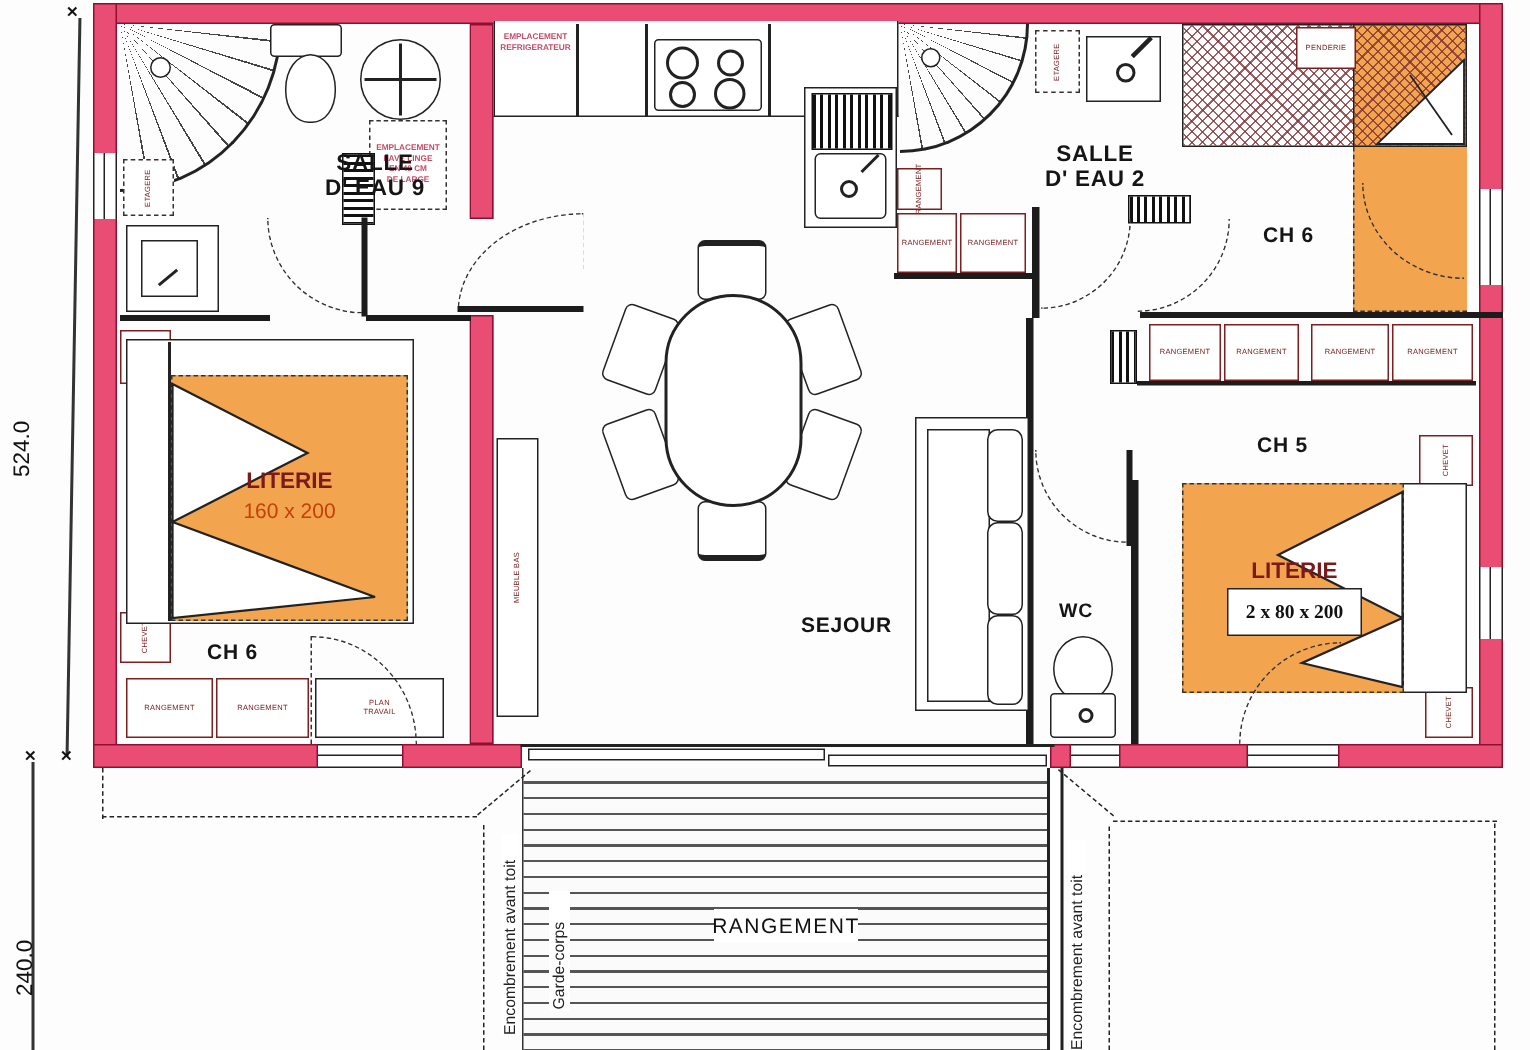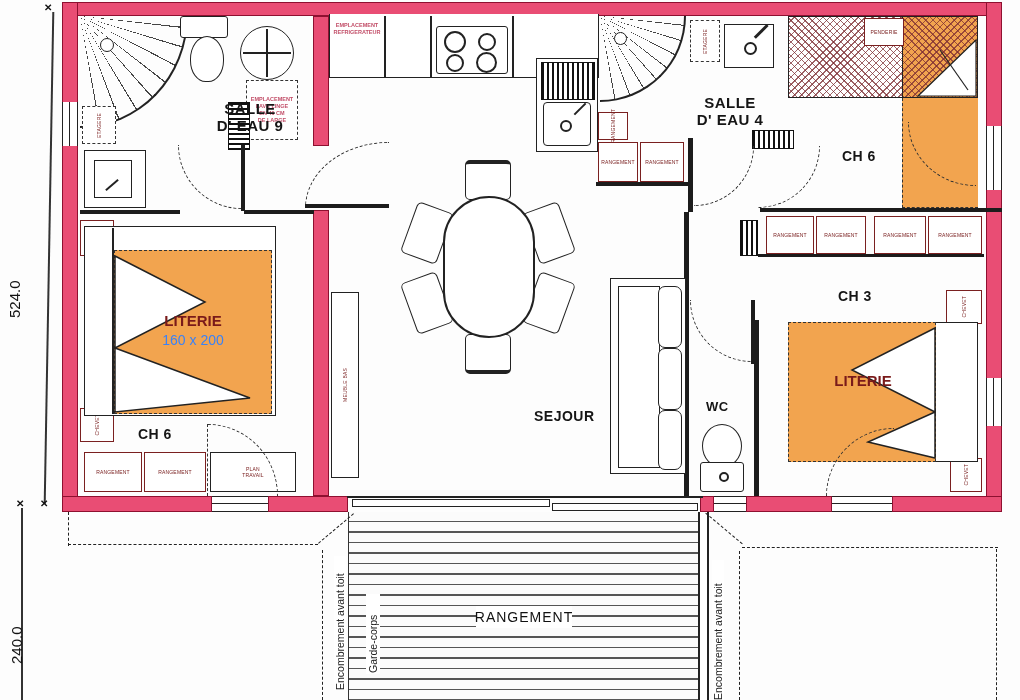--- a/index.html
+++ b/index.html
@@ -139,21 +139,21 @@
     <span class="tiny vtext">CHEVET</span>
   </div>
   <div class="box" style="left:84px;top:226px;width:192px;height:190px"></div>
   <div class="line" style="left:112px;top:228px;width:1.5px;height:186px"></div>
   <div class="bed-orange" style="left:114px;top:250px;width:158px;height:164px;border:1.5px dashed #333"></div>
   <svg width="1020" height="700">
     <polygon points="115,256 205,302 115,348" fill="#fff" stroke="#222" stroke-width="1.5"></polygon>
     <polygon points="115,348 250,398 115,412" fill="#fff" stroke="#222" stroke-width="1.5"></polygon>
   </svg>
   <div class="abs" style="left:123px;top:312px;width:140px;text-align:center;color:#7a1a1a;font-weight:bold;font-size:15px">LITERIE</div>
-  <div class="abs" style="left:123px;top:332px;width:140px;text-align:center;color:#3b82f6;font-size:14px">160 x 200</div>
+  <div class="abs" style="left:123px;top:332px;width:140px;text-align:center;color:#c2410c;font-size:14px">160 x 200</div>
   <div class="roomlabel" style="left:138px;top:426px;font-size:14px">CH 6</div>
   <div class="rbox" style="left:84px;top:452px;width:58px;height:40px">
     <span class="tiny">RANGEMENT</span>
   </div>
   <div class="rbox" style="left:144px;top:452px;width:62px;height:40px">
     <span class="tiny">RANGEMENT</span>
   </div>
   <div class="box" style="left:210px;top:452px;width:86px;height:40px;display:flex;align-items:center;justify-content:center">
     <span class="tiny"><span>PLAN</span><br><span>TRAVAIL</span></span>
   </div>
@@ -207,21 +207,21 @@
 
   <div class="shower" style="left:600px;top:16px;width:86px;height:86px"></div>
   <div class="hub" style="left:614px;top:32px;width:11px;height:11px"></div>
   <div class="dash" style="left:690px;top:20px;width:30px;height:42px">
     <span class="tiny vtext">ETAGERE</span>
   </div>
   <div class="box" style="left:724px;top:24px;width:50px;height:44px"></div>
   <div class="burner" style="left:744px;top:42px;width:9px;height:9px"></div>
   <div class="line" style="left:752px;top:30px;width:18px;height:2.5px;transform:rotate(-45deg)"></div>
   <div class="roomlabel" style="left:688px;top:94px;width:84px;font-size:15px">
-    <span>SALLE</span><br><span>D' EAU 4</span>
+    <span>SALLE</span><br><span>D' EAU 2</span>
   </div>
   <div class="rbox" style="left:598px;top:112px;width:30px;height:28px">
     <span class="tiny vtext">RANGEMENT</span>
   </div>
   <div class="rbox" style="left:598px;top:142px;width:40px;height:40px">
     <span class="tiny">RANGEMENT</span>
   </div>
   <div class="rbox" style="left:640px;top:142px;width:44px;height:40px">
     <span class="tiny">RANGEMENT</span>
   </div>
@@ -248,34 +248,37 @@
   </div>
   <div class="rbox" style="left:816px;top:216px;width:50px;height:38px">
     <span class="tiny">RANGEMENT</span>
   </div>
   <div class="rbox" style="left:874px;top:216px;width:52px;height:38px">
     <span class="tiny">RANGEMENT</span>
   </div>
   <div class="rbox" style="left:928px;top:216px;width:54px;height:38px">
     <span class="tiny">RANGEMENT</span>
   </div>
-  <div class="roomlabel" style="left:838px;top:288px;font-size:14px">CH 3</div>
+  <div class="roomlabel" style="left:838px;top:288px;font-size:14px">CH 5</div>
   <div class="rbox" style="left:946px;top:290px;width:36px;height:34px">
     <span class="tiny vtext">CHEVET</span>
   </div>
   <div class="rbox" style="left:950px;top:458px;width:32px;height:34px">
     <span class="tiny vtext">CHEVET</span>
   </div>
   <div class="box" style="left:934px;top:322px;width:44px;height:140px"></div>
   <div class="bed-orange" style="left:788px;top:322px;width:148px;height:140px;border:1.5px dashed #333"></div>
   <svg width="1020" height="700">
     <polygon points="935,328 852,370 935,412" fill="#fff" stroke="#222" stroke-width="1.5"></polygon>
     <polygon points="935,412 868,442 935,458" fill="#fff" stroke="#222" stroke-width="1.5"></polygon>
   </svg>
   <div class="abs" style="left:798px;top:372px;width:130px;text-align:center;color:#7a1a1a;font-weight:bold;font-size:15px">LITERIE</div>
+  <div class="box" style="left:818px;top:392px;width:90px;height:32px;border-width:1px;display:flex;align-items:center;justify-content:center">
+    <span style="font-family:'Liberation Serif',serif;font-weight:bold;font-size:13px;color:#111">2 x 80 x 200</span>
+  </div>
   <div class="arc arc-tl" style="left:826px;top:428px;width:68px;height:68px"></div>
 
   <div class="roomlabel" style="left:706px;top:400px;font-size:13px">WC</div>
   <div class="box" style="left:702px;top:424px;width:40px;height:44px;border-radius:50%"></div>
   <div class="box" style="left:700px;top:462px;width:44px;height:30px;border-radius:3px"></div>
   <div class="burner" style="left:719px;top:472px;width:6px;height:6px"></div>
   <div class="arc arc-bl" style="left:690px;top:300px;width:62px;height:62px"></div>
   <div class="leaf" style="left:751px;top:300px;width:4px;height:64px"></div>
 
   <div class="terr" style="left:348px;top:512px;width:350px;height:188px"></div>

